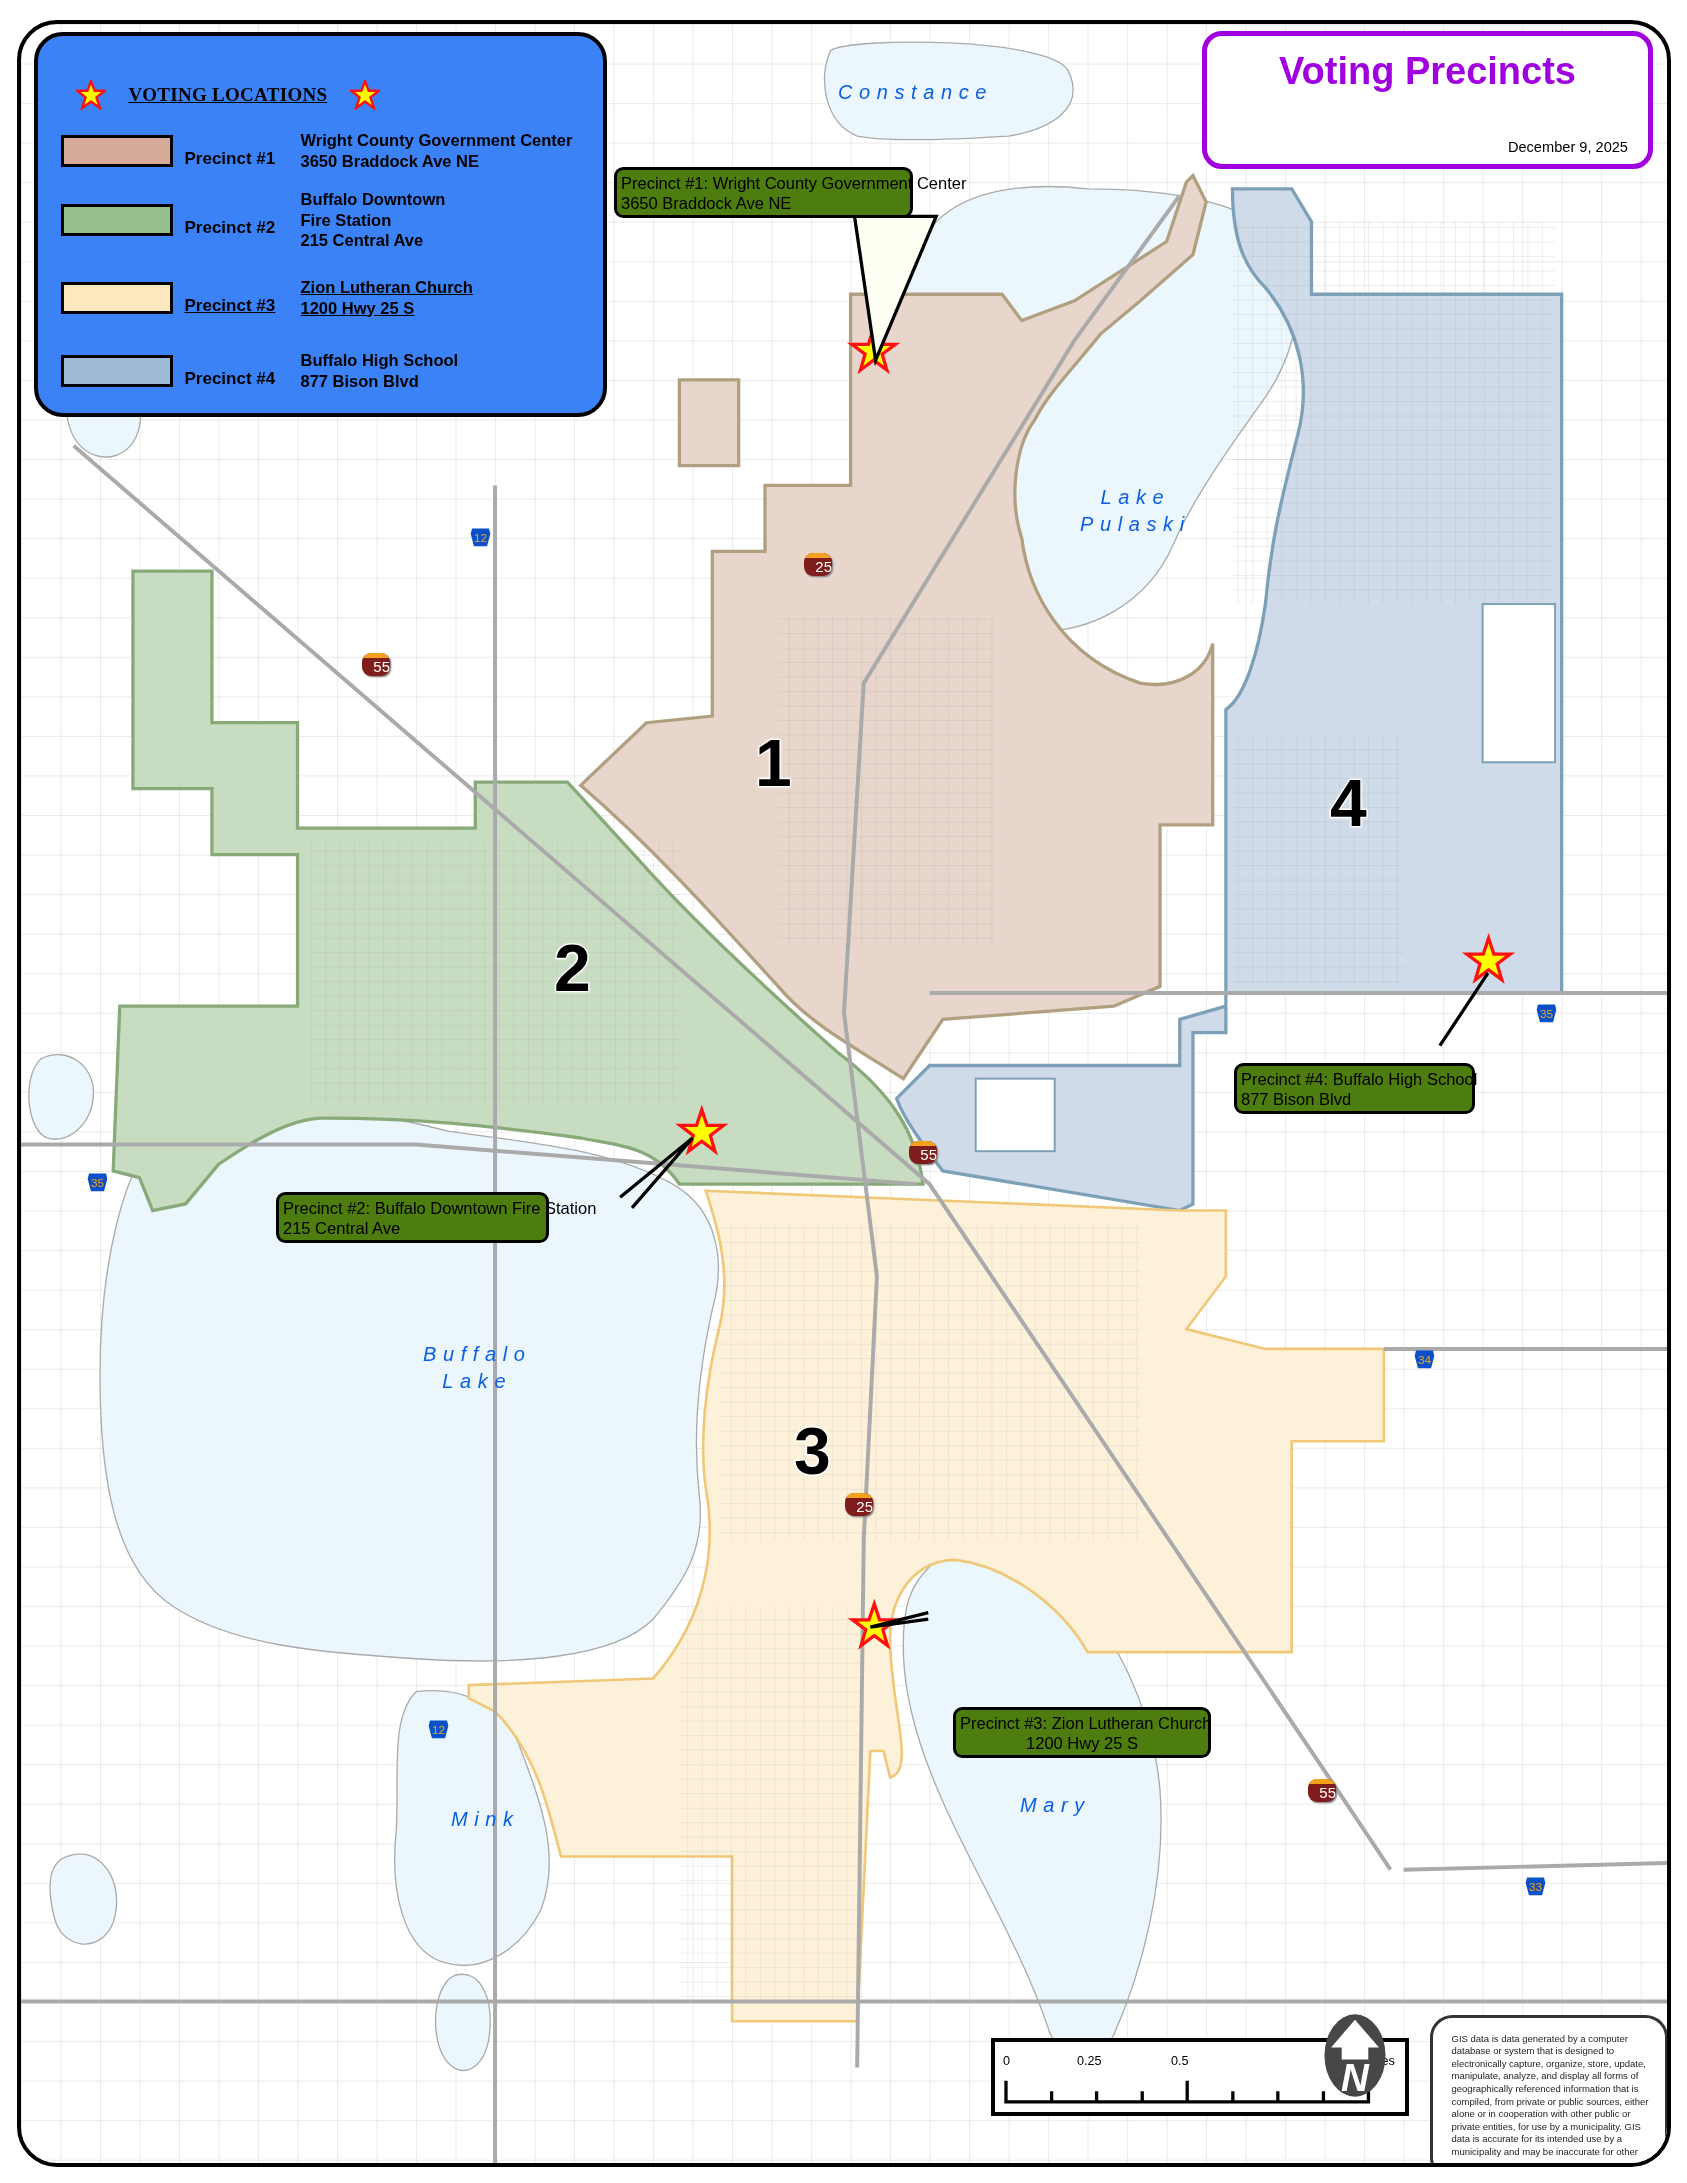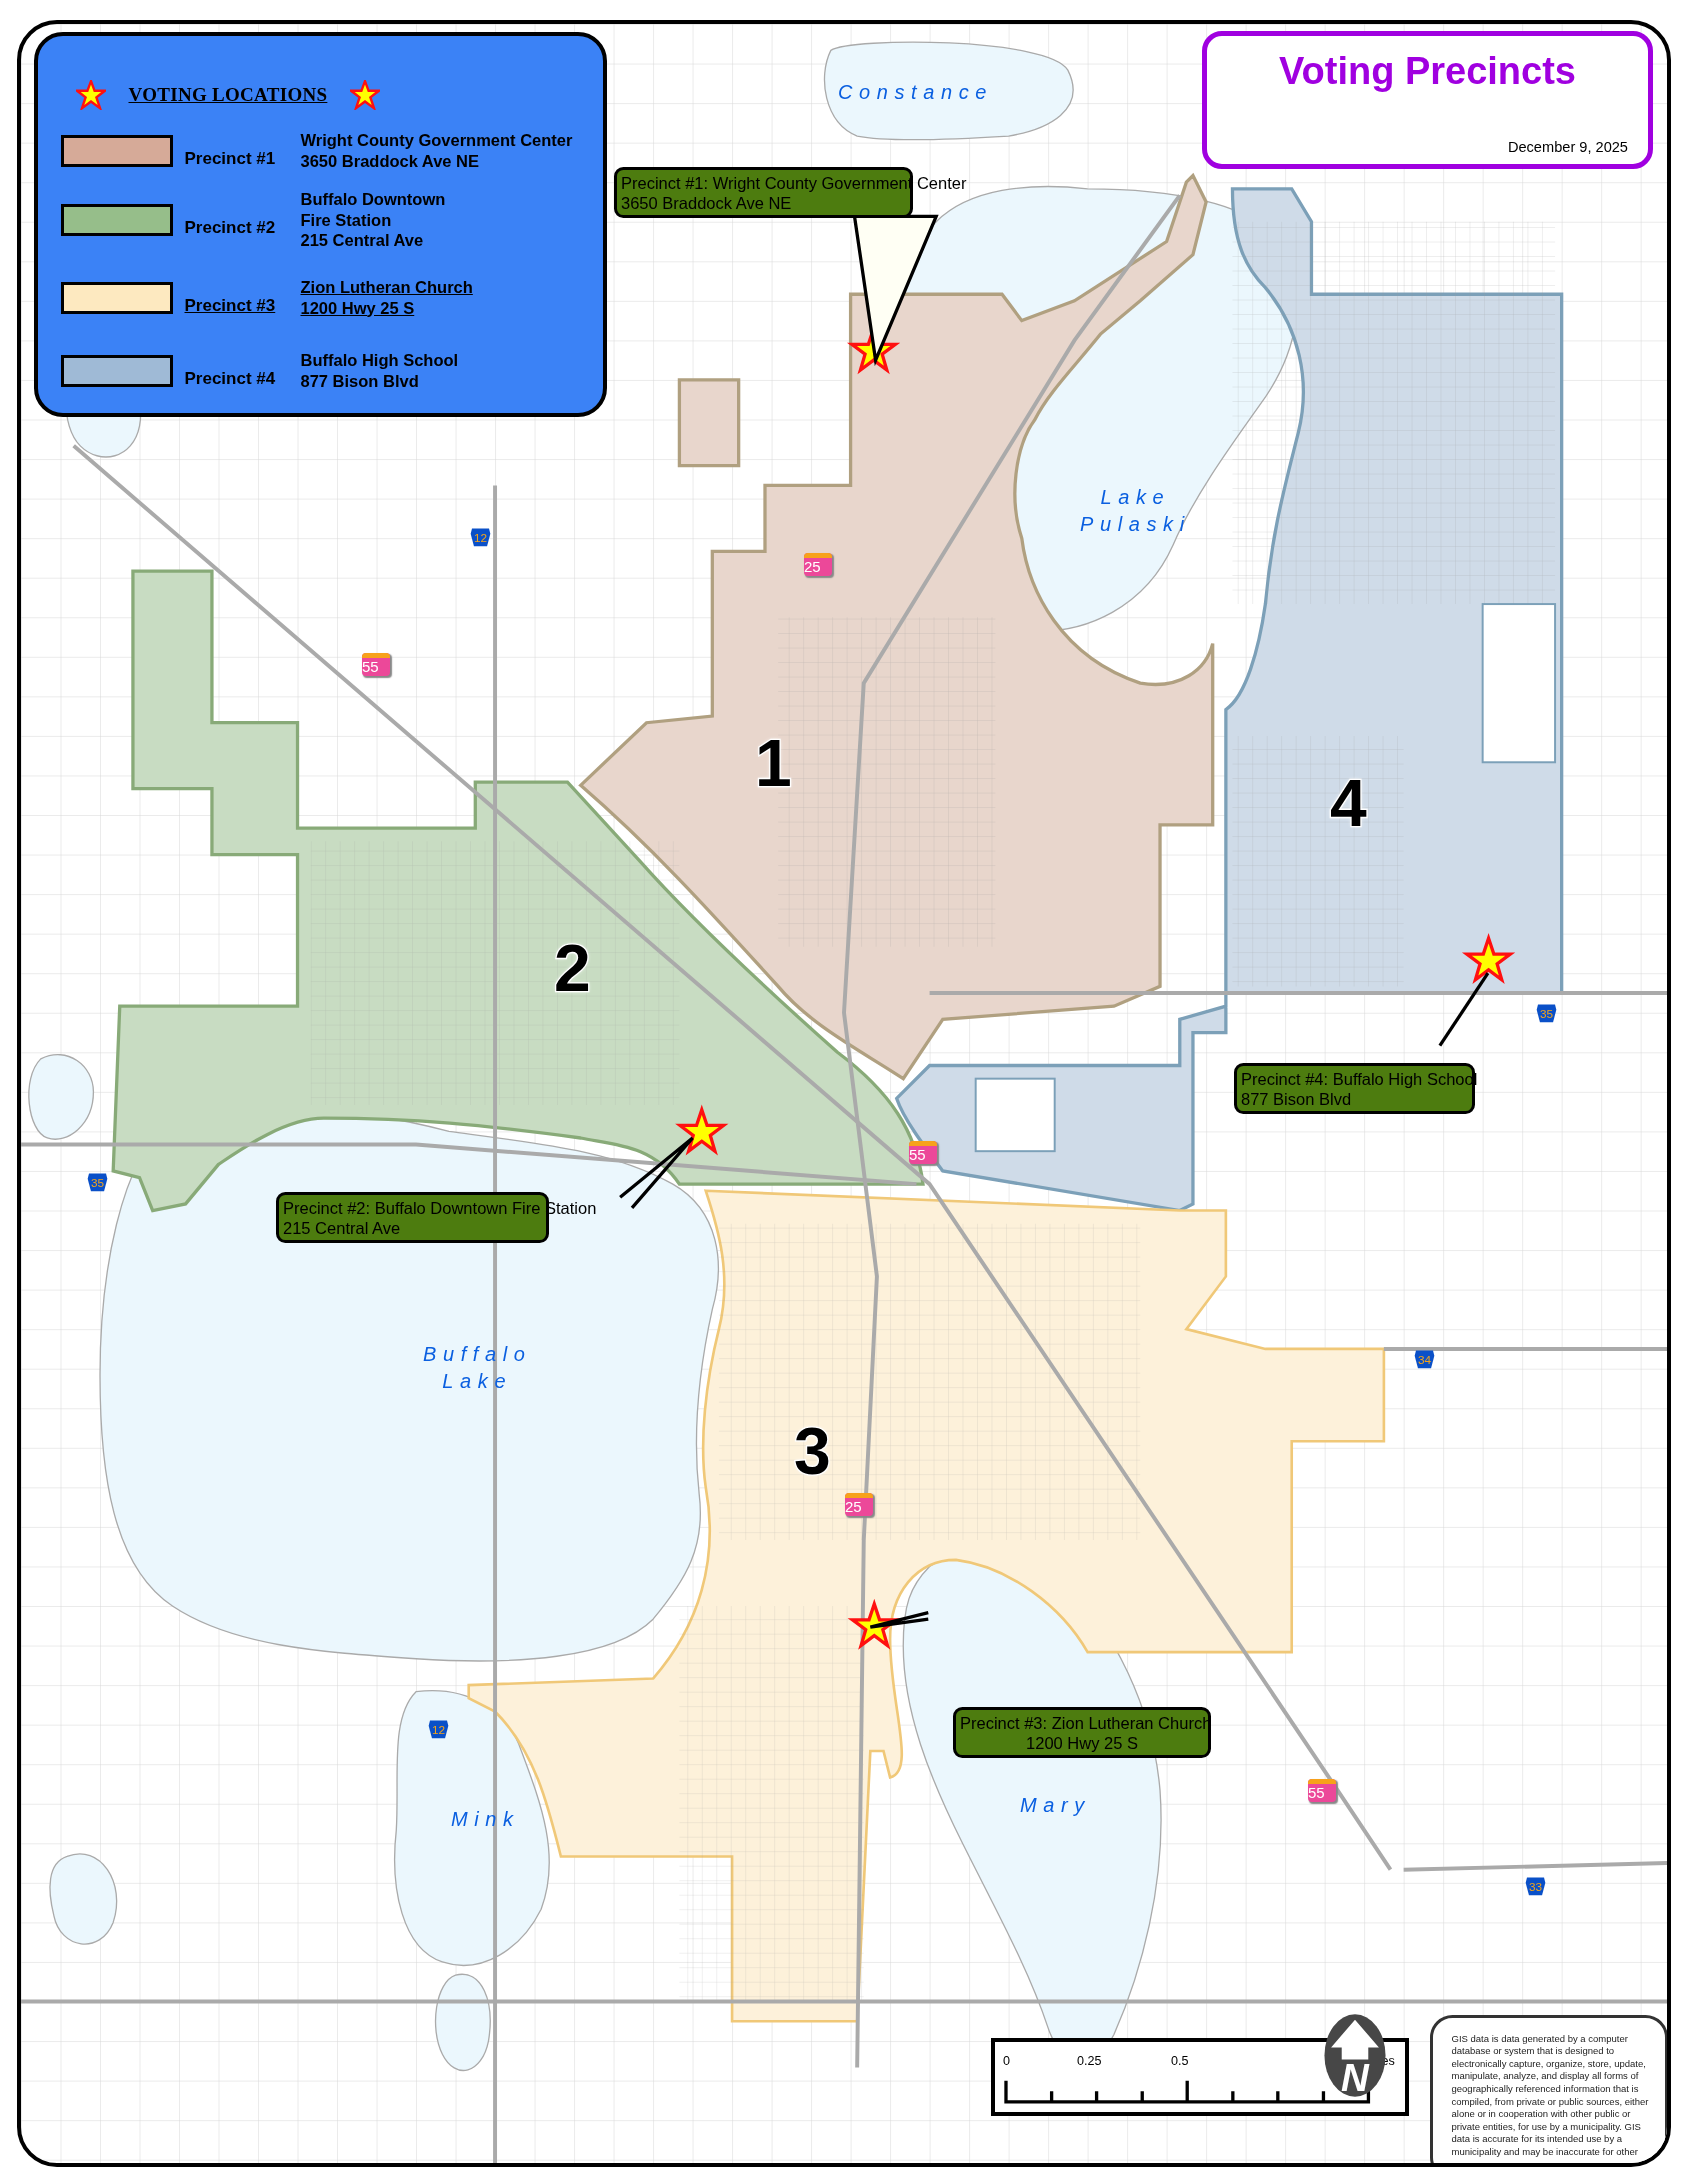--- a/index.html
+++ b/index.html
@@ -13,21 +13,21 @@
   .legend-row { position:absolute; left:22.5px; display:flex; align-items:center; }
   .swatch { width:112px; height:32px; border:3.3px solid #000; box-sizing:border-box; }
   .prec-label { font-weight:bold; font-size:17px; width:116px; padding-left:12px; color:#000;margin-top:16px; }
   .prec-addr { font-weight:bold; font-size:16.5px; line-height:20.5px; color:#000; }
   .title-box { position:absolute; left:1202px; top:31px; width:451px; height:138px; border:5.3px solid #a000e0; border-radius:20px; box-sizing:border-box; background:#fff; text-align:center; }
   .title-line { font-weight:bold; font-size:38px; line-height:41px; color:#a000e0; }
   .title-date { position:absolute; right:20px; bottom:9.3px; font-size:14.6px; color:#000; }
   .callout { position:absolute; background:#4d7c0f; border:3.3px solid #000; border-radius:9.3px; box-sizing:border-box; font-size:16.5px; line-height:20px; color:#000; padding:2.6px 4px; white-space:nowrap; }
   .lake-label { position:absolute; font-style:italic; color:#0a5fe0; font-size:20px; letter-spacing:6.6px; text-align:center; line-height:26.5px; }
   .prec-num { position:absolute; font-weight:bold; font-size:66px; color:#000; -webkit-text-stroke:2.6px #fff; paint-order:stroke fill; text-shadow:0 0 4px #fff; }
-  .shield-i { position:absolute; width:28px; height:22.5px; border-radius:4px; background:#ec4899; box-shadow:1.3px 1.3px 1.3px #888; overflow:hidden; text-align:left; }
+  .shield-i { position:absolute; width:28px; height:22.5px; border-radius:9px; background:#7f1d1d; box-shadow:1.3px 1.3px 1.3px #888; overflow:hidden; text-align:right; }
   .shield-i .top { height:4.6px; background:#f7a21b; }
   .shield-i .num { color:#fff; font-size:15px; line-height:17px; }
   .shield-c { position:absolute; width:21px; height:20px; }
   .scalebar { position:absolute; left:970px; top:2014px; width:418px; height:78px; border:4px solid #000; box-sizing:border-box; background:#fff; }
   .scale-lbl { position:absolute; top:12px; font-size:12.6px; color:#000; }
   .north { position:absolute; left:1302px; top:1989px; width:64px; height:85px; }
   .disclaimer { position:absolute; left:1409px; top:1991px; width:238px; height:165px; border:3.3px solid #333; border-radius:22.5px; box-sizing:border-box; background:#fff; padding:14.6px 6.6px 6.6px 18.5px; font-size:9.5px; line-height:12.6px; color:#222; }
 </style>
 </head>
 <body>

